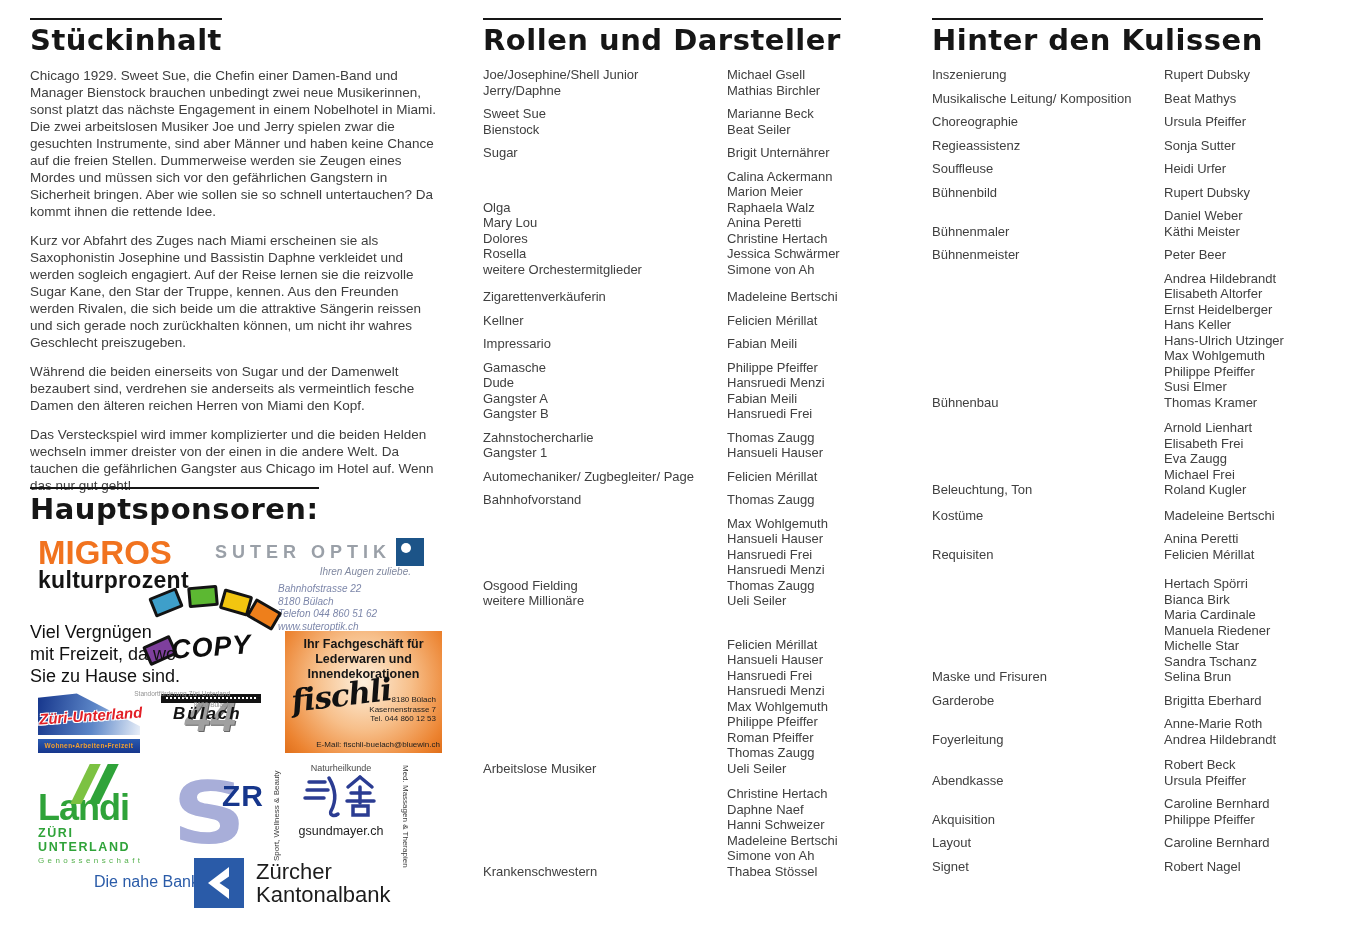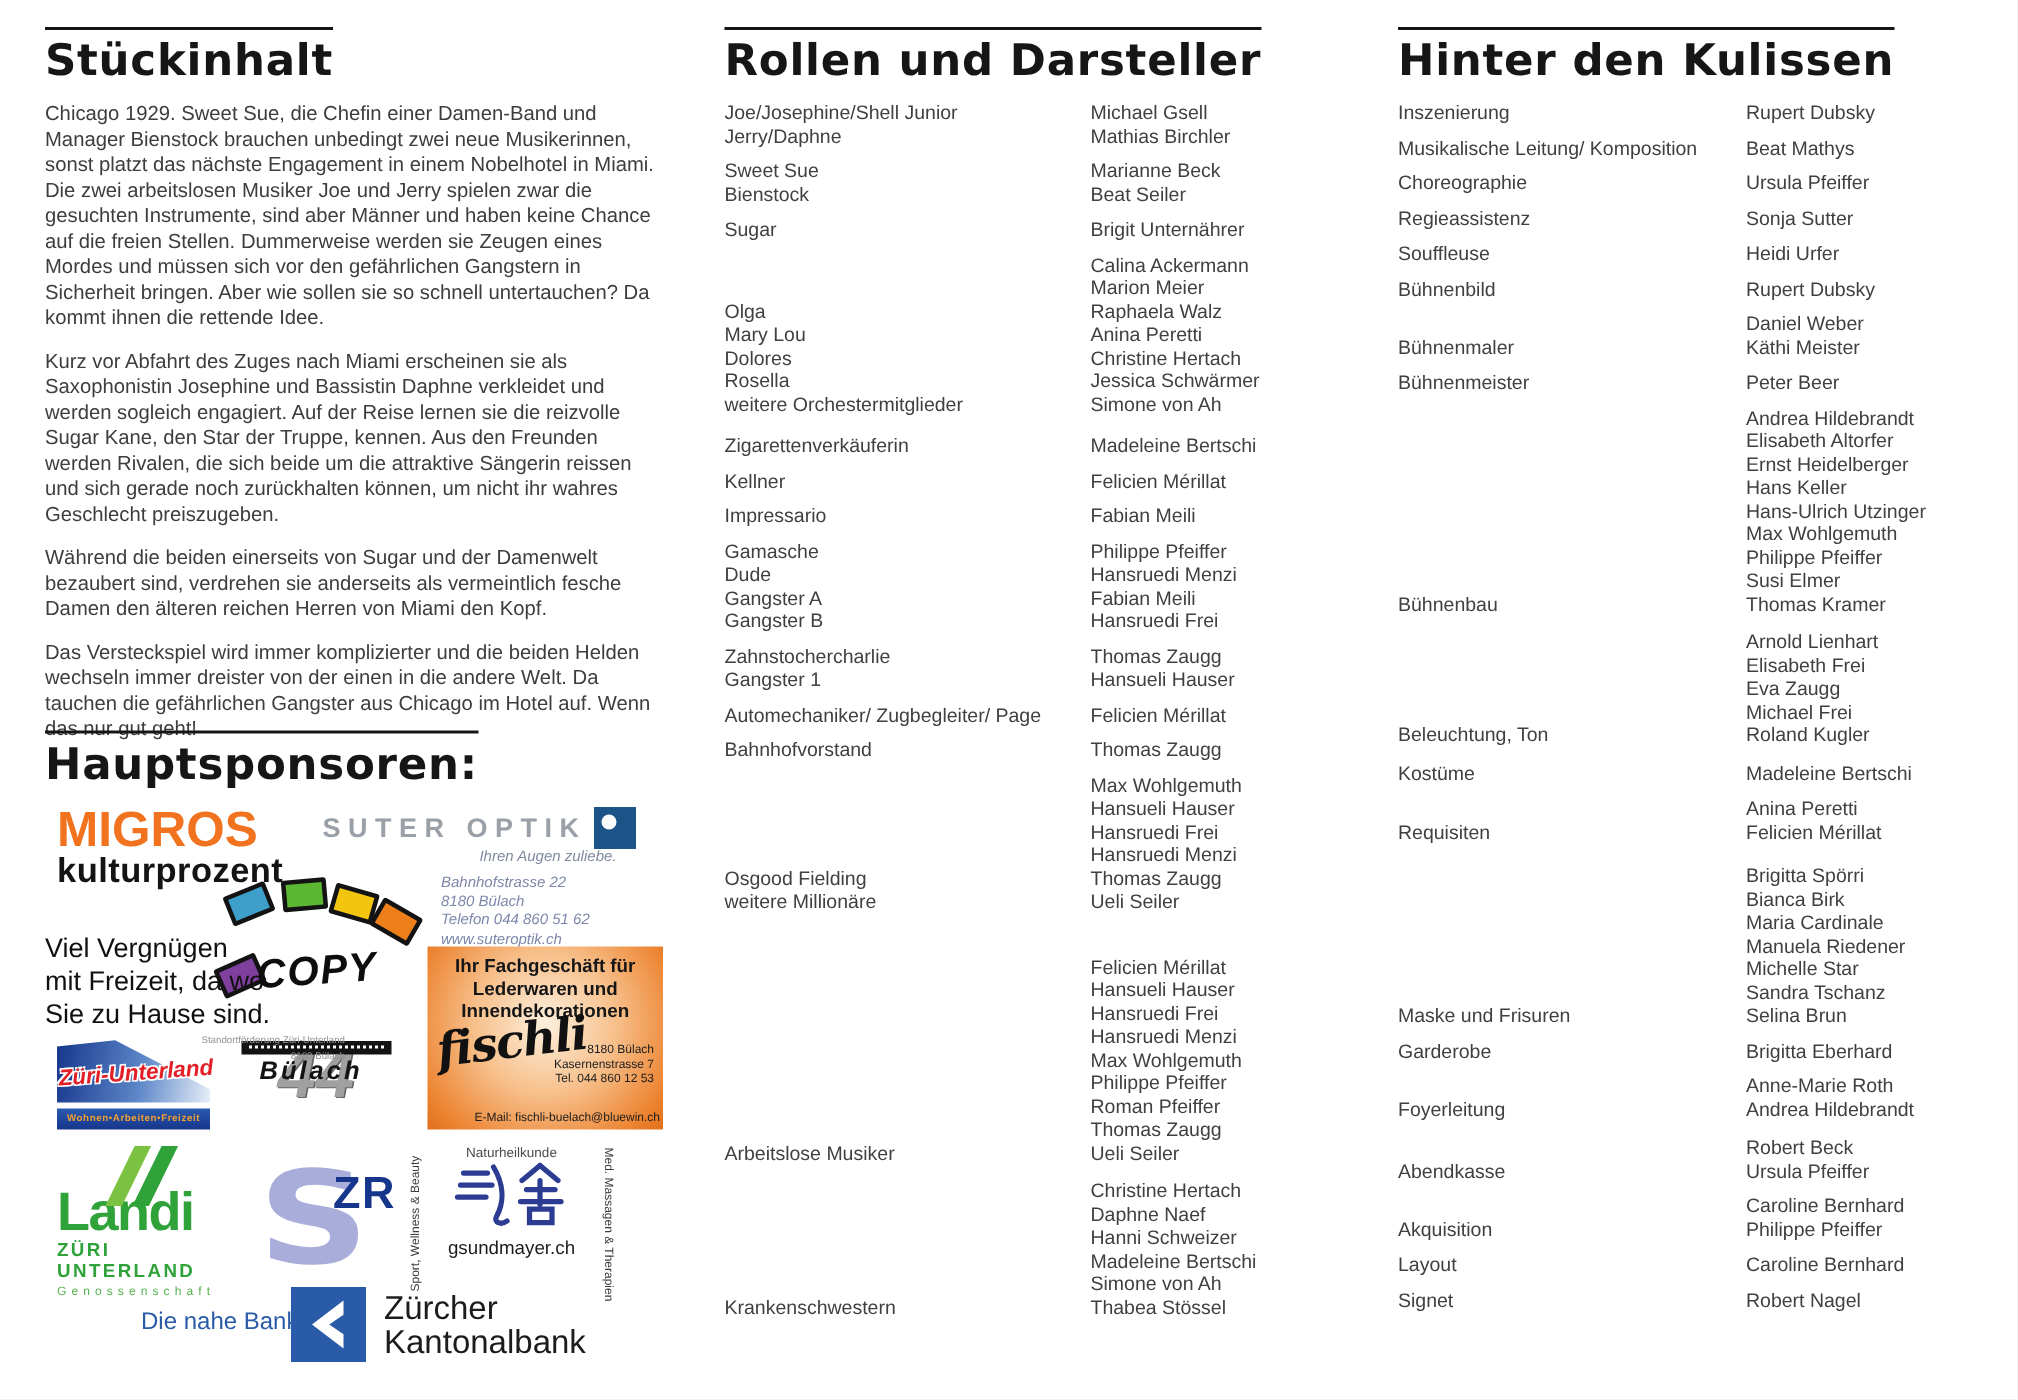--- a/index.html
+++ b/index.html
@@ -29,21 +29,21 @@
 
   .migros{left:8px;top:0;}
   .migros-word{font-size:33px;font-weight:800;color:#f1731f;letter-spacing:0;line-height:34px;}
   .migros-sub{font-size:23px;font-weight:800;color:#141414;margin-top:-3px;letter-spacing:.3px;}
 
   .suter{left:185px;top:2px;width:228px;}
   .suter-name{display:inline-block;font-size:18px;font-weight:600;letter-spacing:5px;color:#9aa0a8;vertical-align:middle;}
   .suter-square{display:inline-block;width:28px;height:28px;background:#1c5488;vertical-align:middle;margin-left:5px;position:relative;}
   .suter-square::after{content:'';position:absolute;left:5px;top:5px;width:10px;height:10px;border-radius:50%;background:#fff;}
   .suter-tagline{font-style:italic;font-size:10px;color:#8089a0;width:196px;text-align:right;margin-top:0;}
-  .suter-addr{left:264px;top:47px;font-style:italic;font-size:10px;line-height:12.5px;color:#7d87aa;}
+  .suter-addr{left:248px;top:47px;font-style:italic;font-size:10px;line-height:12.5px;color:#7d87aa;}
 
   .copy44{left:103px;top:50px;width:152px;height:135px;}
   .flag{position:absolute;width:24px;height:15px;border:3px solid #131313;border-radius:2px;}
   .f1{left:18px;top:6px;transform:rotate(-22deg);background:#3e9fca;}
   .f2{left:55px;top:0;transform:rotate(-5deg);background:#5cb832;}
   .f3{left:88px;top:6px;transform:rotate(16deg);background:#f2c50f;}
   .f4{left:116px;top:18px;transform:rotate(30deg);background:#ee7f1b;}
   .f5{left:12px;top:54px;transform:rotate(-24deg);background:#7e3f9d;}
   .copy-word{position:absolute;left:38px;top:46px;font-size:27px;font-weight:900;font-style:italic;color:#0d0d0d;letter-spacing:1px;transform:rotate(-4deg);}
   .copy-num{position:absolute;left:52px;top:62px;font-size:46px;font-weight:900;font-style:italic;color:#a0a0a0;text-shadow:1px 1px 0 #666;margin-top:40px;}
@@ -474,21 +474,21 @@
         <div class="crew-row" style="margin-top: 8px;">
           <div class="crew-label">Requisiten</div>
           <div class="crew-names">
             <div>Anina Peretti</div>
             <div>Felicien Mérillat</div>
           </div>
         </div>
         <div class="crew-row" style="margin-top: 14px;">
           <div class="crew-label">Maske und Frisuren</div>
           <div class="crew-names">
-            <div>Brigitta Spörri</div>
+            <div>Hertach Spörri</div>
             <div>Bianca Birk</div>
             <div>Maria Cardinale</div>
             <div>Manuela Riedener</div>
             <div>Michelle Star</div>
             <div>Sandra Tschanz</div>
             <div>Selina Brun</div>
           </div>
         </div>
         <div class="crew-row" style="margin-top: 0;">
           <div class="crew-label">Garderobe</div>

